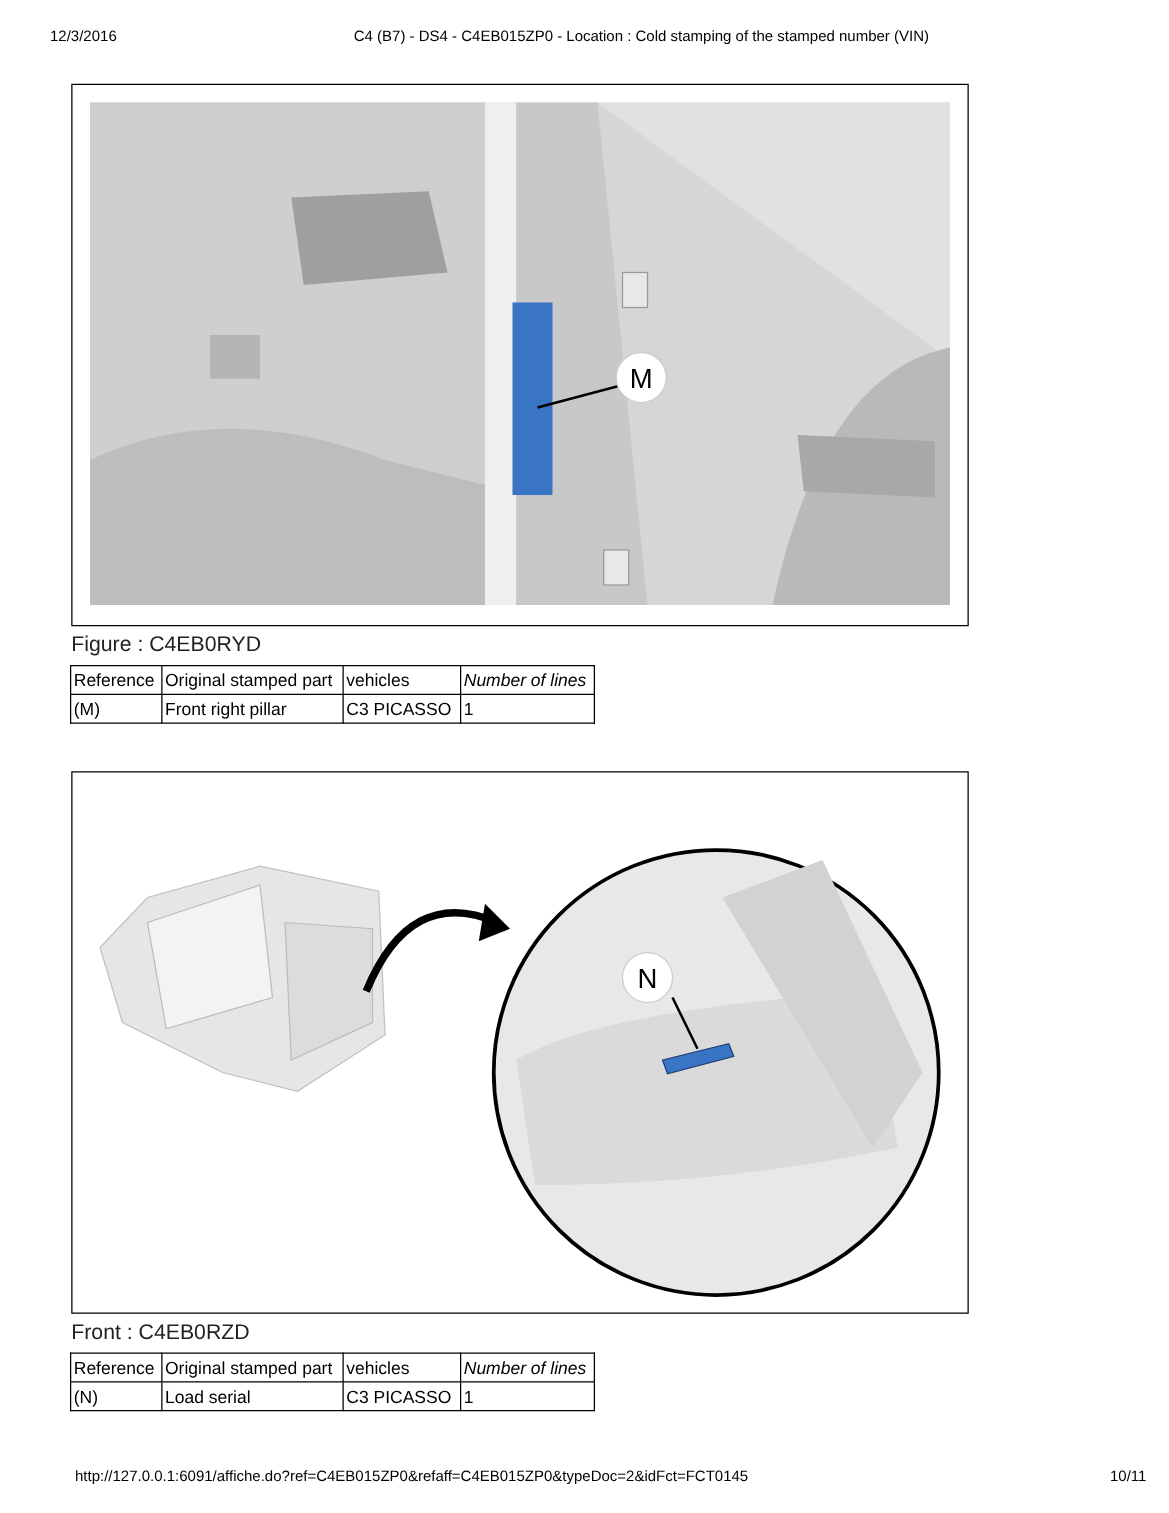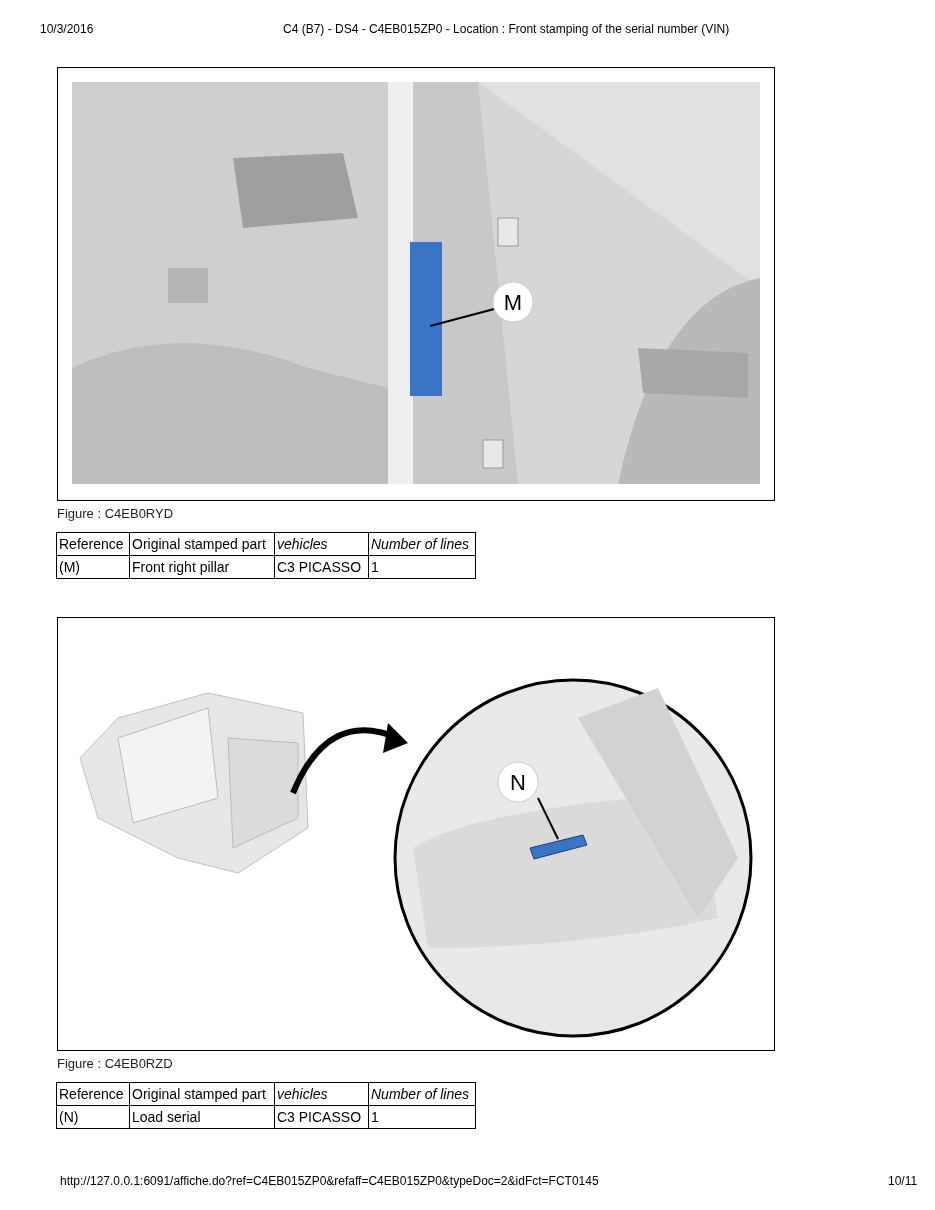--- a/index.html
+++ b/index.html
@@ -6,35 +6,35 @@
   body{width:935px;height:1210px;position:relative;overflow:hidden;font-family:"Liberation Sans",sans-serif;color:#000;}
   .hdr{position:absolute;top:22px;font-size:12px;}
   .hdr-date{left:40px;}
   .hdr-title{left:283px;}
   .ftr{position:absolute;top:1174px;font-size:12px;}
   .ftr-url{left:40px;padding-left:20px;}
   .ftr-page{left:888px;}
   .figure{position:absolute;left:57px;width:718px;border:1px solid #000;background:#fff;box-sizing:border-box;}
   .fig1{top:67px;height:434px;}
   .fig2{top:617px;height:434px;}
-  .caption{position:absolute;left:57px;font-size:13px;color:#222;}
+  .caption{position:absolute;left:57px;font-size:17px;color:#222;}
   .cap1{top:506px;}
   .cap2{top:1056px;}
   table.ref{position:absolute;left:56px;border-collapse:collapse;font-size:14px;}
   table.ref td{border:1px solid #000;padding:1px 2px;height:20px;white-space:nowrap;margin-left:40px;}
   .t1{top:532px;}
   .t2{top:1082px;}
-  .c1{width:68px;}.c2{width:140px;}.c3{width:89px;font-style:italic;}.c4{width:102px;font-style:italic;}
+  .c1{width:68px;}.c2{width:140px;}.c3{width:89px;}.c4{width:102px;font-style:italic;}
   svg{display:block;}
 </style>
 </head>
 <body>
 
-<div class="hdr hdr-date">10/3/2016</div>
-<div class="hdr hdr-title">C4 (B7) - DS4 - C4EB015ZP0 - Location : Front stamping of the serial number (VIN)</div>
+<div class="hdr hdr-date">12/3/2016</div>
+<div class="hdr hdr-title">C4 (B7) - DS4 - C4EB015ZP0 - Location : Cold stamping of the stamped number (VIN)</div>
 
 <div class="figure fig1">
   <svg width="716" height="432">
     <rect x="14" y="14" width="688" height="402" fill="#d6d6d6"></rect>
     <path d="M14 14 L330 14 L330 416 L14 416 Z" fill="#cfcfcf"></path>
     <path d="M14 300 Q120 250 250 300 L330 320 L330 416 L14 416 Z" fill="#bdbdbd"></path>
     <path d="M175 90 L285 85 L300 150 L185 160 Z" fill="#9f9f9f"></path>
     <path d="M110 200 L150 200 L150 235 L110 235 Z" fill="#b5b5b5"></path>
     <path d="M330 14 L355 14 L355 416 L330 416 Z" fill="#efefef"></path>
     <path d="M355 14 L420 14 L460 416 L355 416 Z" fill="#c8c8c8"></path>
@@ -78,21 +78,21 @@
     <path d="M330 105 L350 125 L325 135 Z" fill="#000"></path>
     <circle cx="515" cy="240" r="178" fill="#e8e8e8" stroke="#000" stroke-width="3"></circle>
     <path d="M355 230 Q420 190 640 175 L660 300 Q520 330 370 330 Z" fill="#dadada"></path>
     <path d="M520 100 L600 70 L680 240 L640 300 Z" fill="#d2d2d2"></path>
     <path d="M472 230 L525 217 L529 227 L476 241 Z" fill="#3a74c4" stroke="#1e3f78"></path>
     <line x1="480" y1="180" x2="500" y2="221" stroke="#000" stroke-width="2"></line>
     <circle cx="460" cy="164" r="20" fill="#fff" stroke="#ccc"></circle>
     <text x="460" y="172" font-size="22" text-anchor="middle" font-family="Liberation Sans, sans-serif">N</text>
   </svg>
 </div>
-<div class="caption cap2">Figure : C4EB0RZD</div>
+<div class="caption cap2">Front : C4EB0RZD</div>
 <table class="ref t2">
   <tbody>
       <tr>
     <td class="c1">Reference</td>
     <td class="c2">Original stamped part</td>
     <td class="c3">vehicles</td>
     <td class="c4">Number of lines</td>
   </tr>
   <tr>
     <td>(N)</td>

